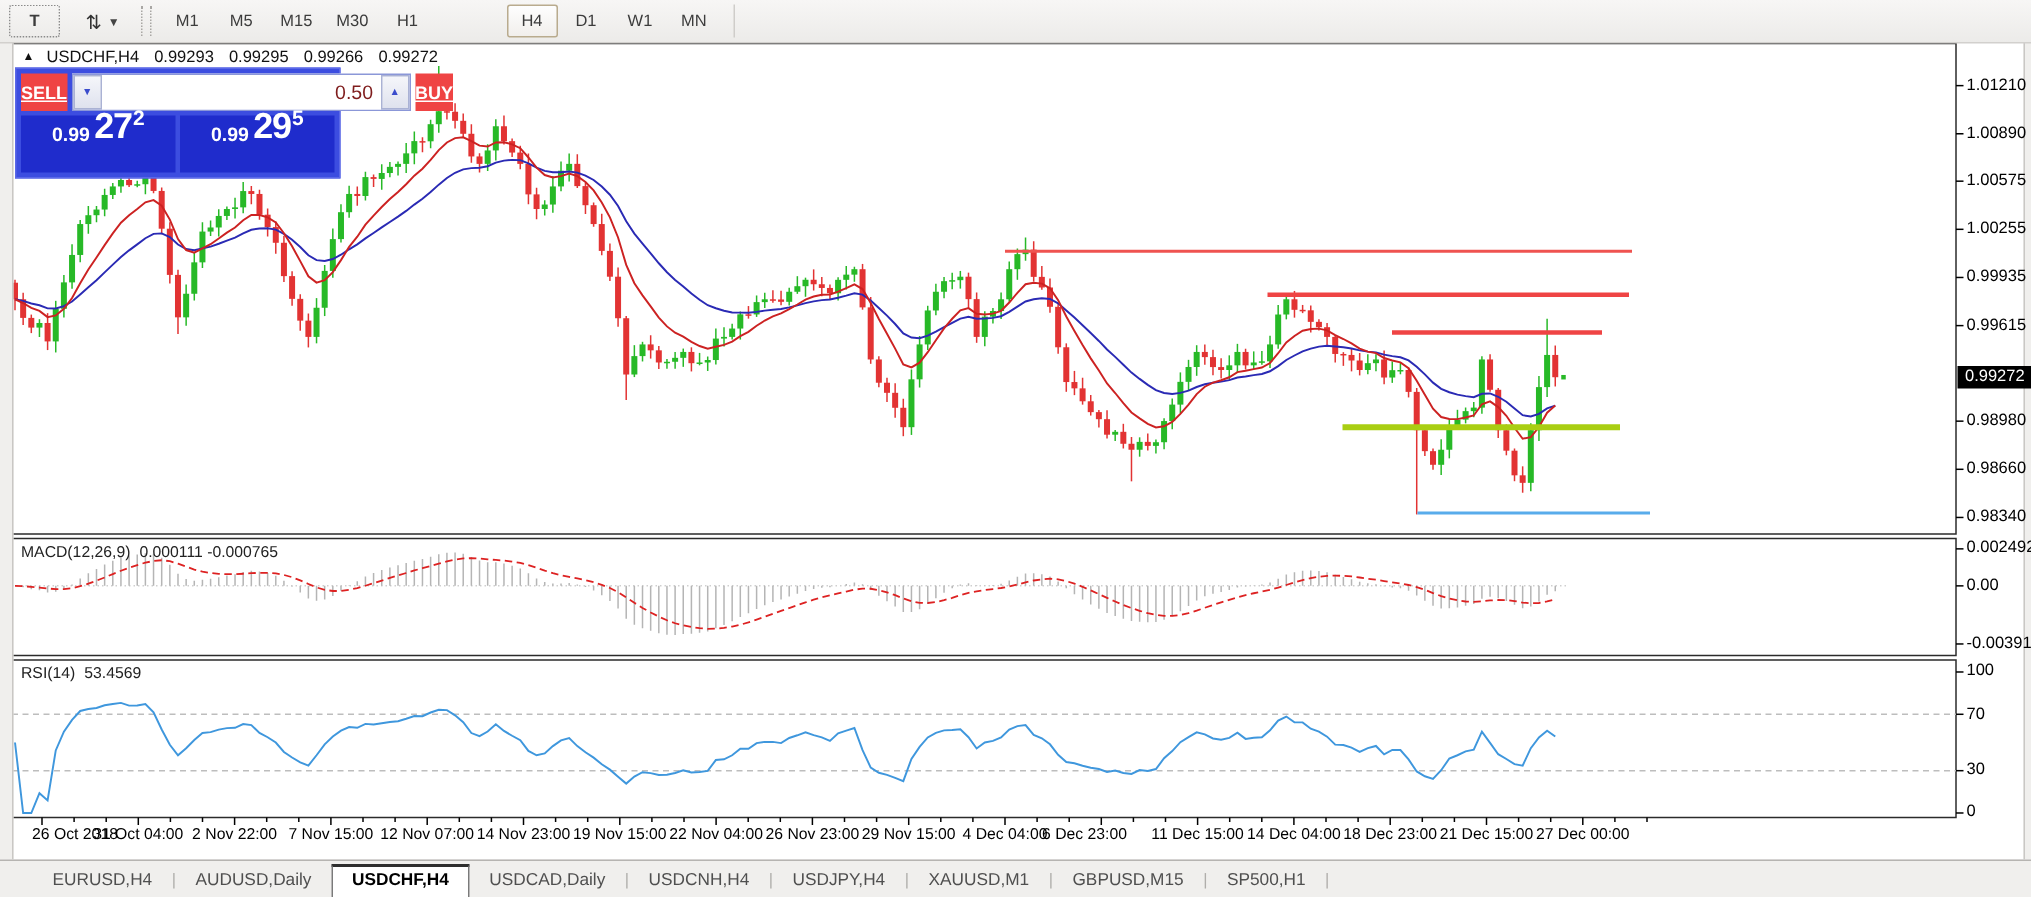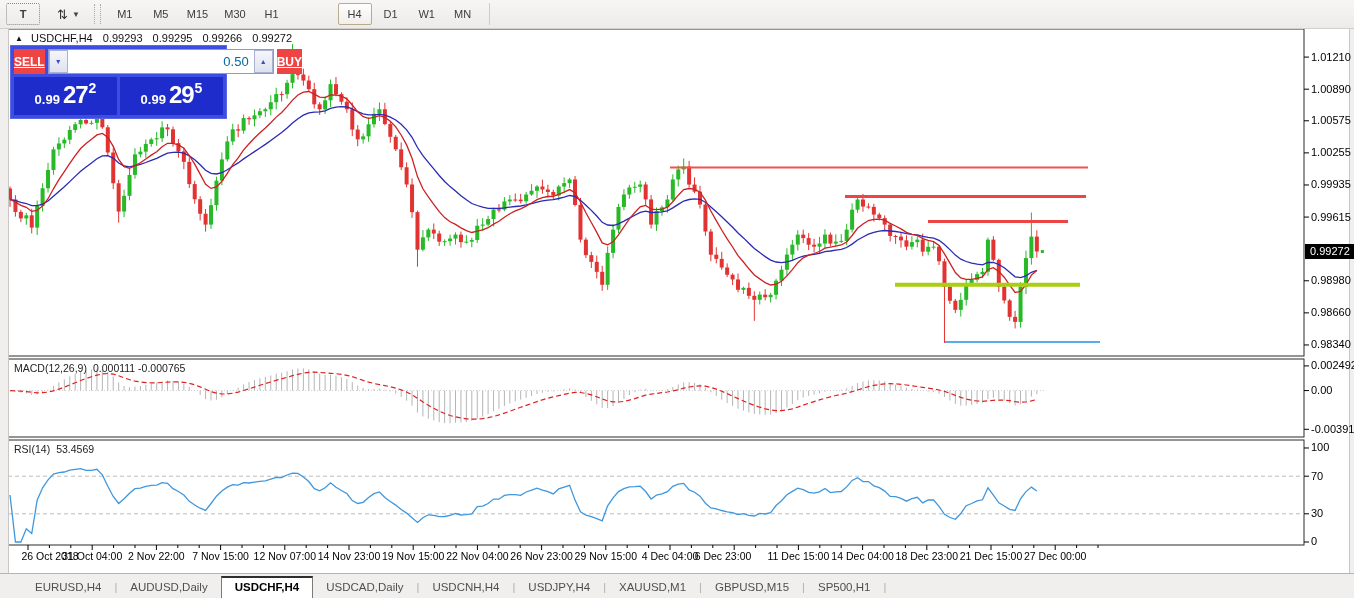--- a/index.html
+++ b/index.html
@@ -26,23 +26,23 @@
   .ind-label span.v{margin-left:6px;}
   .axis-label{position:absolute;left:1311px;font-size:11px;color:#000;z-index:3;white-space:nowrap;}
   .cur-price{position:absolute;left:1305px;width:47px;height:15px;background:#000;color:#fff;font-size:11px;line-height:15px;padding-left:5px;z-index:4;}
   .time-label{position:absolute;top:550px;width:96px;text-align:center;font-size:10.5px;color:#000;z-index:3;white-space:nowrap;}
   
   .trade-panel{position:absolute;left:10px;top:45px;width:217px;background:#3c4de0;border:1px solid #5a68e8;padding:3px;z-index:4;box-sizing:border-box;}
   .tp-row1{display:flex;align-items:stretch;height:25px;}
   .tp-btn{width:59px;background:#ef4444;color:#fff;font-size:12px;font-weight:bold;display:flex;align-items:center;justify-content:center;text-decoration:underline;cursor:pointer;}
   .tp-vol{flex:1;display:flex;align-items:stretch;margin:0 3px;border:1px solid #8b97d8;background:#fff;}
   .tp-spin{width:17px;background:linear-gradient(#f5f6fa,#dfe2ee);border:1px solid #aab2d4;color:#3a4ccc;font-size:7px;display:flex;align-items:center;justify-content:center;cursor:pointer;}
-  .tp-input{flex:1;border:none;outline:none;font-size:13px;text-align:right;padding:0 5px;font-family:"Liberation Sans",sans-serif;color:#0369a1;min-width:0;}
+  .tp-input{flex:1;border:none;outline:none;font-size:13px;text-align:right;padding:0 5px;font-family:"Liberation Sans",sans-serif;color:#7f1d1d;min-width:0;}
   .tp-row2{display:flex;margin-top:3px;height:38px;}
-  .tp-price{flex:1;background:#1f2ccc;color:#fff;display:flex;align-items:flex-end;justify-content:center;padding-bottom:5px;}
+  .tp-price{flex:1;background:#1f2ccc;color:#fff;display:flex;align-items:flex-end;justify-content:center;padding-bottom:15px;}
   .tp-price + .tp-price{margin-left:3px;}
   .tp-small{font-size:13px;font-weight:bold;margin-right:3px;margin-bottom:3px;}
   .tp-big{font-size:24px;font-weight:bold;line-height:30px;letter-spacing:-1px;}
   .tp-sup{font-size:14px;font-weight:bold;margin-bottom:14px;margin-left:1px;}
   
   .tabbar{position:absolute;left:0;top:573px;width:1354px;height:25px;background:#f0efed;border-top:1px solid #b6b4b1;display:flex;align-items:flex-end;z-index:5;padding-left:22px;box-sizing:border-box;}
   .tab{font-size:11.5px;color:#4f4f4f;padding:4px 13px 5px 13px;cursor:pointer;white-space:nowrap;}
   .tab.active{background:#fff;color:#000;font-weight:bold;border:1px solid #7a7a7a;border-top:2px solid #2e2e2e;border-bottom:none;padding-top:3px;}
   .tabsep{color:#b0aeab;font-size:11px;padding-bottom:5px;}
 </style>

